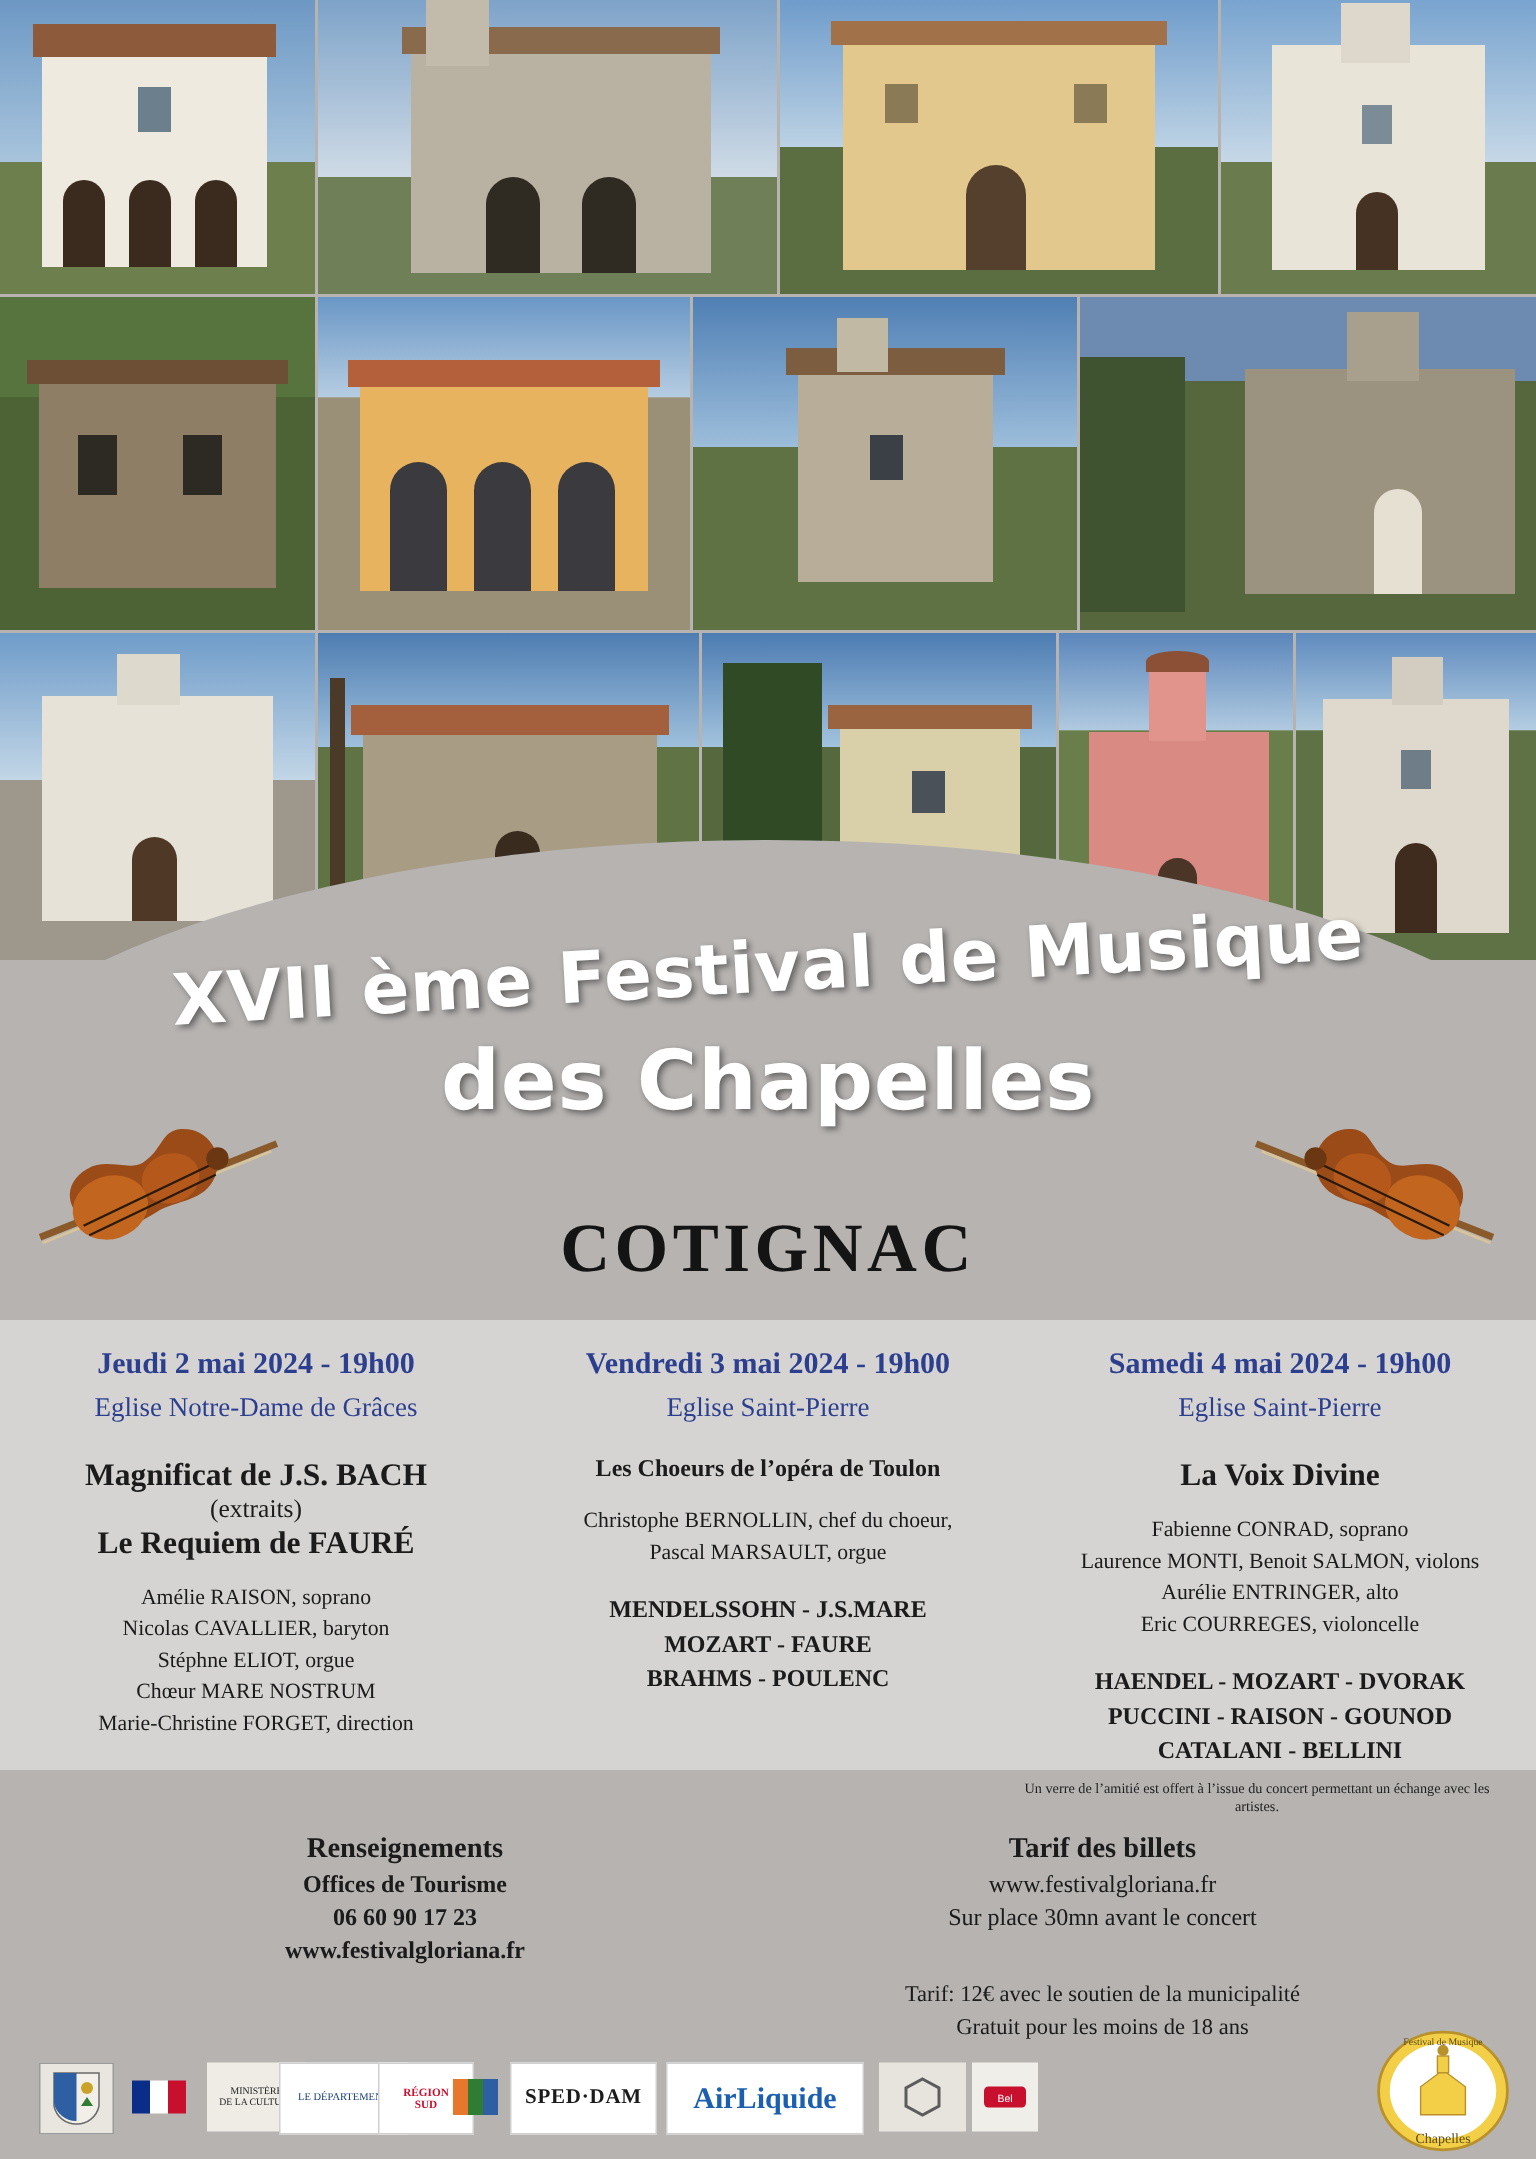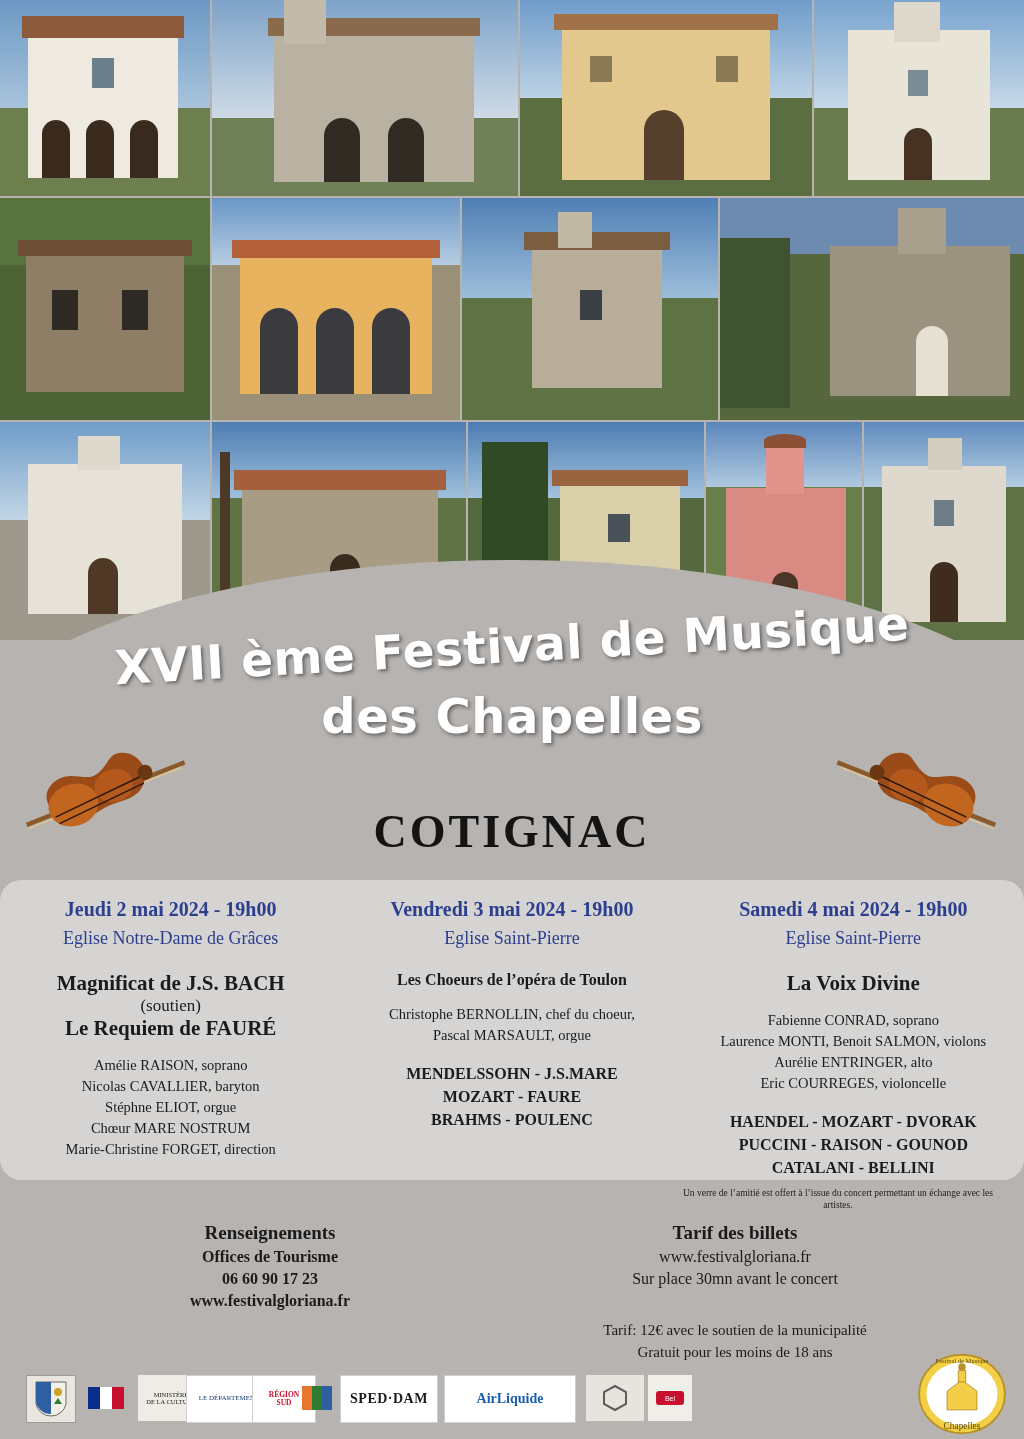--- a/index.html
+++ b/index.html
@@ -34,39 +34,38 @@
   .t1{
     position:absolute;left:0;top:18px;width:1024px;text-align:center;
     font-family:"DejaVu Sans", sans-serif;font-weight:bold;color:#ffffff;
     font-size:47px;letter-spacing:.5px;
     text-shadow:2px 2px 4px rgba(0,0,0,.45);
     transform:rotate(-3.2deg);
   }
   .t2{
     position:absolute;left:0;top:88px;width:1024px;text-align:center;
     font-family:"DejaVu Sans", sans-serif;font-weight:bold;color:#ffffff;
-    font-size:48px;letter-spacing:.5px;
+    font-size:55px;letter-spacing:.5px;
     text-shadow:2px 2px 4px rgba(0,0,0,.45);
   }
   .t3{
     position:absolute;left:0;top:205px;width:1024px;text-align:center;
     font-family:"Liberation Serif", serif;font-weight:bold;color:#141414;
     font-size:46px;letter-spacing:3px;
   }
 
   
   .violin{position:absolute;width:150px;height:150px;}
   .violin svg{width:100%;height:100%;}
 
   
   .program{
     position:absolute;left:0;top:880px;width:1024px;height:300px;
     background:#d6d4d2;
     display:flex;
-    border-radius:21px;
   }
   .col{flex:1;text-align:center;padding-top:18px;color:#1b1b1b;}
   .col .date{color:#2c3f8f;font-weight:bold;font-size:20px;}
   .col .place{color:#2c3f8f;font-size:18px;margin-top:7px;}
   .col .work{font-weight:bold;font-size:22px;margin-top:22px;line-height:1.18;}
   .col .work .sm{font-weight:normal;font-size:17px;}
   .col .perf{font-size:14.5px;margin-top:14px;line-height:1.45;}
   .col .comp{font-weight:bold;font-size:16px;margin-top:16px;line-height:1.45;}
   .col.c1 .work{font-size:21px;}
   .col.c2 .work{font-size:16px;}
@@ -260,21 +259,21 @@
     <div class="t3">COTIGNAC</div>
   </div>
 
   <div class="program">
 
     <div class="col c1">
       <div class="date">Jeudi 2 mai 2024 - 19h00</div>
       <div class="place">Eglise Notre-Dame de Grâces</div>
       <div class="work">
         <div>Magnificat de J.S. BACH</div>
-        <div class="sm">(soutien)</div>
+        <div class="sm">(extraits)</div>
         <div>Le Requiem de FAURÉ</div>
       </div>
       <div class="perf">
         <div>Amélie RAISON, soprano</div>
         <div>Nicolas CAVALLIER, baryton</div>
         <div>Stéphne ELIOT, orgue</div>
         <div>Chœur MARE NOSTRUM</div>
         <div>Marie-Christine FORGET, direction</div>
       </div>
     </div>
@@ -378,21 +377,21 @@
         <div style="width:10px;height:24px;background:#2e7d32;"></div>
         <div style="width:10px;height:24px;background:#2e5fa3;"></div>
       </div>
     </div>
 
     <div class="sp" style="left:340px;width:96px;background:#ffffff;border:1px solid #cfcfcf;">
       <span style="font-size:14px;font-weight:bold;color:#1b1b1b;letter-spacing:.5px;">SPED·DAM</span>
     </div>
 
     <div class="sp" style="left:444px;width:130px;background:#ffffff;border:1px solid #cfcfcf;">
-      <span style="font-size:14px;font-weight:bold;color:#1b5fb0;">AirLiquide</span>
+      <span style="font-size:20px;font-weight:bold;color:#1b5fb0;">AirLiquide</span>
     </div>
 
     <div class="sp" style="left:586px;width:58px;background:#e7e4de;">
       <svg width="26" height="28" viewBox="0 0 26 28">
         <polygon points="13,2 24,8 24,20 13,26 2,20 2,8" fill="none" stroke="#5c5c5c" stroke-width="2"></polygon>
       </svg>
     </div>
 
     <div class="sp" style="left:648px;width:44px;background:#f0eee9;">
       <svg width="30" height="22" viewBox="0 0 30 22">

